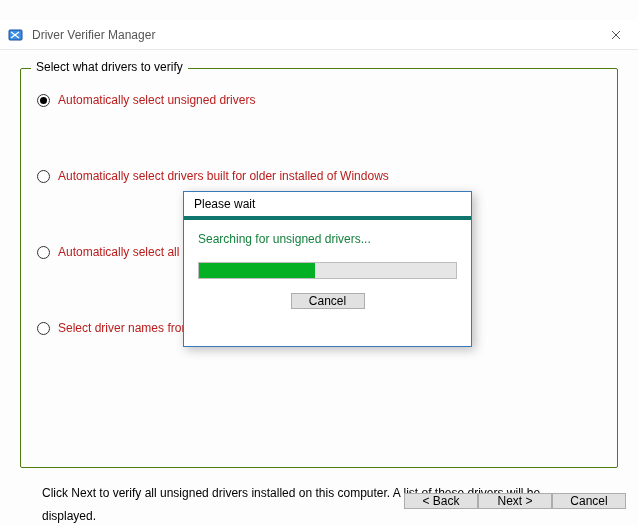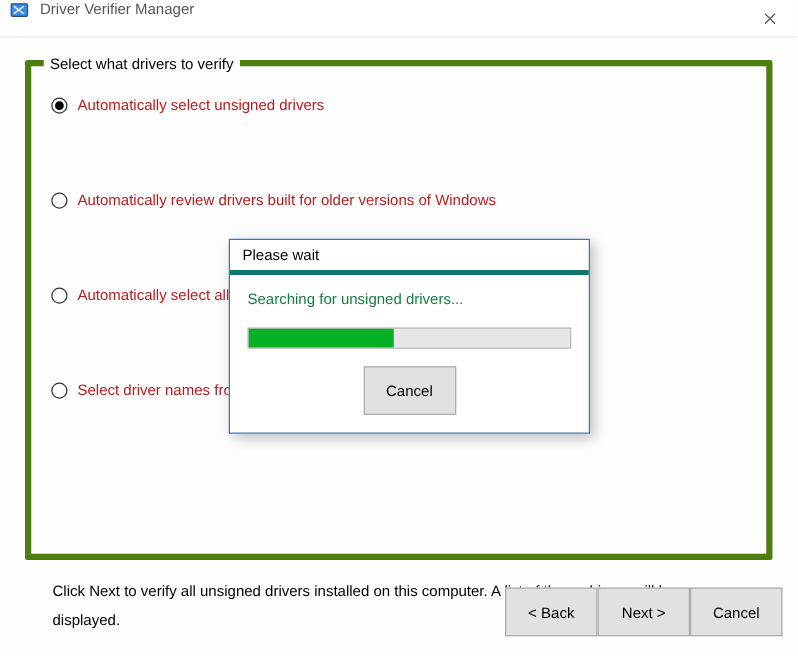--- a/index.html
+++ b/index.html
@@ -11,33 +11,35 @@
     font-size: 12px;
     background: #fdfdfd;
     color: #000;
     position: relative;
     overflow: hidden;
   }
   .titlebar {
     height: 30px;
     border-bottom: 1px solid #e8e8e8;
     display: flex;
+    align-items: center;
     padding: 0 8px;
     background: #fff;
+    margin-top: 20px;
   }
   .titlebar .appicon { width: 16px; height: 16px; margin-right: 8px; }
   .titlebar .title { flex: 1; color: #555; font-size: 12px; }
   .titlebar .close {
     width: 44px; height: 30px;
     display: flex; align-items: center; justify-content: center;
     color: #555; margin-right: -8px;
   }
   .content { padding: 18px 20px 0 20px; }
   .groupbox {
-    border: 5px solid #4d7c0f;
+    border: 1px solid #4d7c0f;
     border-radius: 2px;
     padding: 24px 16px 24px 16px;
     position: relative;
     height: 400px;
   }
   .groupbox .legend {
     position: absolute;
     top: -9px;
     left: 10px;
     background: #fdfdfd;
@@ -61,21 +63,21 @@
   }
   .radio.selected::after {
     content:""; width:7px; height:7px; border-radius:50%; background:#000;
   }
   .instructions { margin-top: 14px; padding: 0 22px; color:#000; line-height: 1.9; }
   .instructions p { margin: 2px 0 19px 0; }
   .footer {
     position:absolute; bottom:16px; right:12px; display:flex; gap:0;
   }
   .btn {
-    min-width: 74px; height: 39px;
+    min-width: 74px; height: 16px;
     border: 1px solid #adadad;
     background: #e1e1e1;
     color:#000;
     font-family: inherit; font-size: 12px;
     display:inline-flex; align-items:center; justify-content:center;
     padding: 0 12px;
     cursor: default;
   }
   
   .modal {
@@ -130,21 +132,21 @@
 <div class="content">
   <div class="groupbox">
     <span class="legend">Select what drivers to verify</span>
 
     <div class="radio-row">
       <span class="radio selected"></span>
       <span>Automatically select unsigned drivers</span>
     </div>
     <div class="radio-row">
       <span class="radio"></span>
-      <span>Automatically review drivers built for older versions of Windows</span>
+      <span>Automatically select drivers built for older installed of Windows</span>
     </div>
     <div class="radio-row">
       <span class="radio"></span>
       <span>Automatically select all drivers installed on this computer</span>
     </div>
     <div class="radio-row" style="margin-bottom:0">
       <span class="radio"></span>
       <span>Select driver names from a list</span>
     </div>
   </div>

